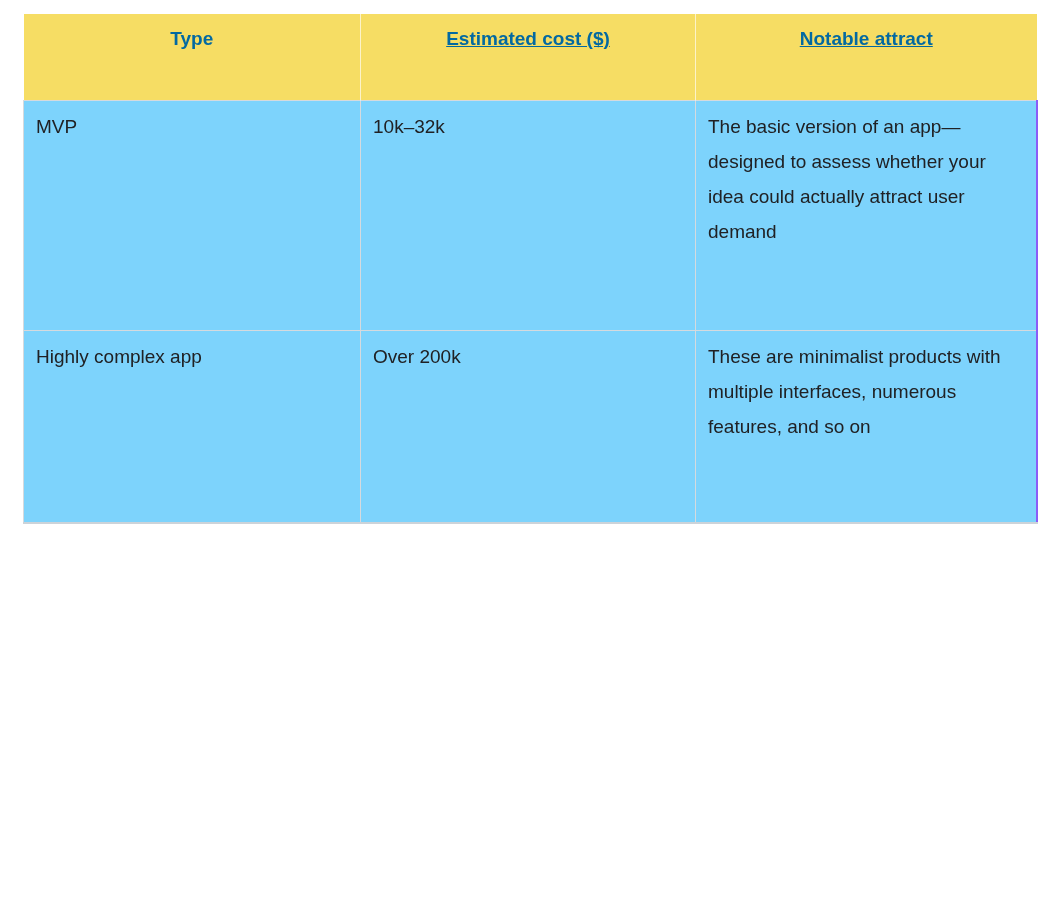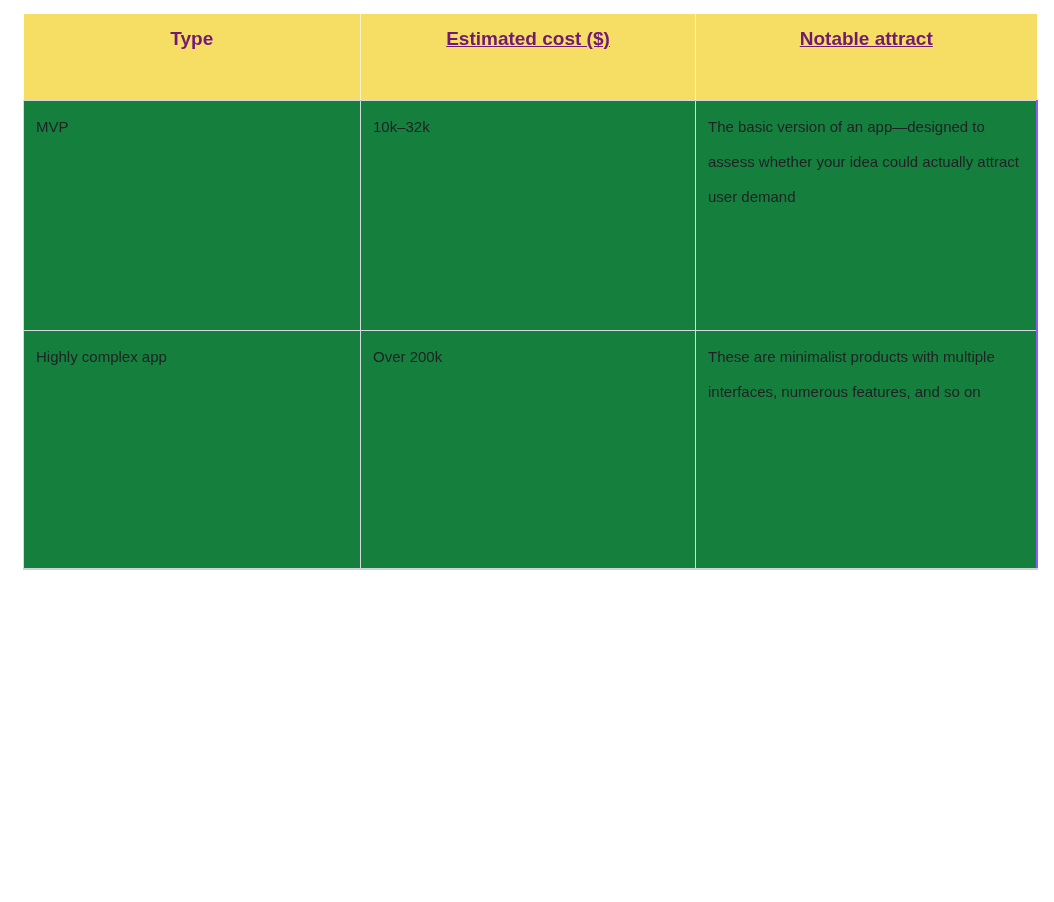--- a/index.html
+++ b/index.html
@@ -24,50 +24,50 @@
     table-layout: fixed;
   }
   .cost-table col.c1 { width: 337px; }
   .cost-table col.c2 { width: 335px; }
   .cost-table col.c3 { width: 341px; }
 
   
   .cost-table thead tr { height: 86px; }
   .cost-table th {
     background: #f6dd64;
-    color: #701a75;
+    color: #0369a1;
     font-size: 19px;
     font-weight: bold;
     text-align: center;
     vertical-align: top;
     padding: 14px 10px 0 10px;
     box-sizing: border-box;
     border: none;
   }
   .cost-table th + th {
     border-left: 1px solid rgba(255, 255, 255, 0.65);
     text-decoration: underline;
   }
 
   
   .cost-table td {
-    background: #15803d;
+    background: #7dd3fc;
     color: #202124;
-    font-size: 15px;
+    font-size: 19px;
     line-height: 35px;
     vertical-align: top;
     text-align: left;
     padding: 8px 10px 8px 12px;
     box-sizing: border-box;
     border: 1px solid #d5dade;
   }
   .cost-table tr.row-0 { height: 230px; }
   .cost-table tr.row-1 { height: 158px; }
   .cost-table tr.row-2 { height: 194px; }
-  .cost-table tr.row-3 { height: 239px; }
+  .cost-table tr.row-3 { height: 193px; }
 
   .cost-table td:last-child {
     border-right: 2px solid #8b5cf6;
   }
   .cost-table tbody tr:last-child td {
     border-bottom: 2px solid #ccd3d9;
   }
 </style>
 </head>
 <body>

